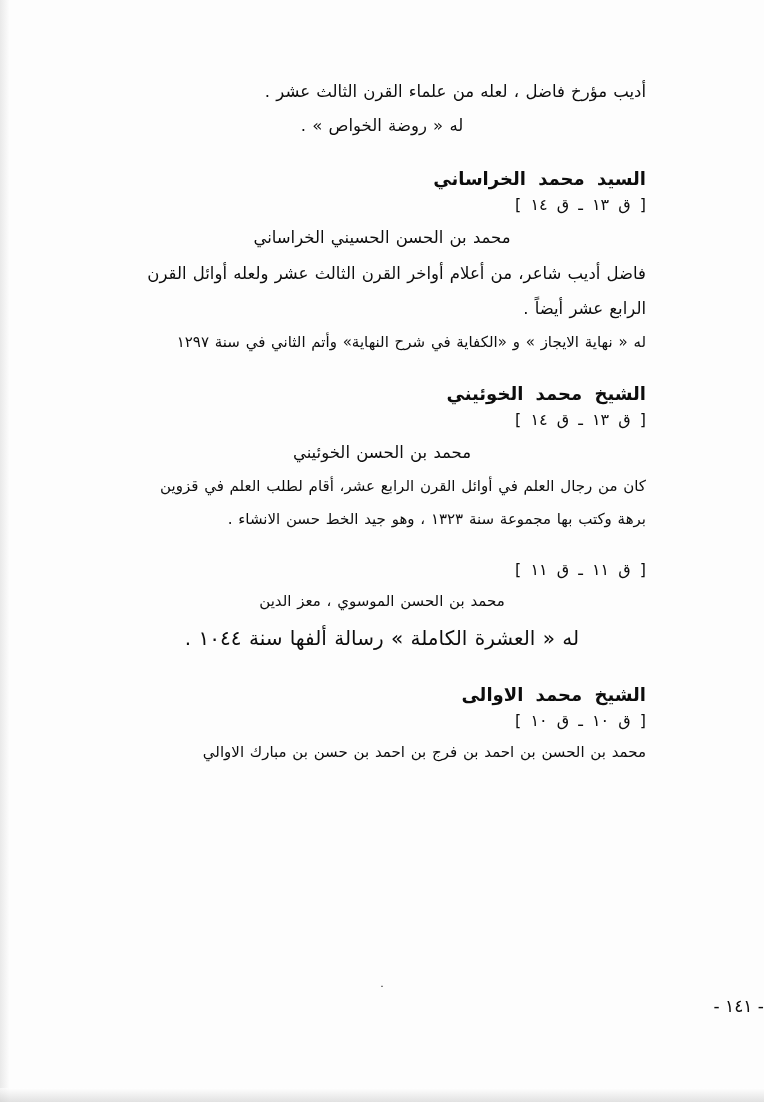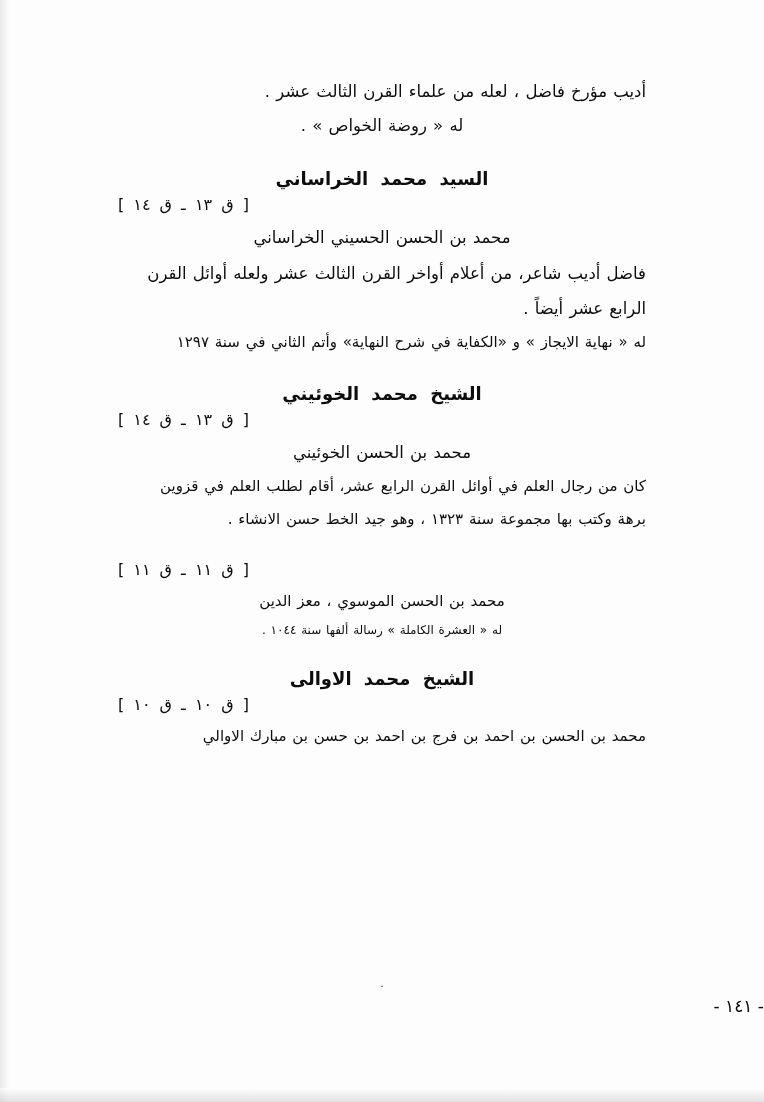--- a/index.html
+++ b/index.html
@@ -37,36 +37,36 @@
     letter-spacing: 0px;
     word-spacing: 1px;
   }
   .para.center {
     text-align: center;
   }
   .para.small {
     font-size: 15px;
   }
   .para.tiny {
-    font-size: 12px;
+    font-size: 20px;
     text-align: center;
   }
   .entry {
     margin-top: 26px;
   }
   .entry-title {
-    text-align: center;
+    text-align: right;
     font-size: 18px;
     font-weight: bold;
     letter-spacing: 1px;
     word-spacing: 6px;
     margin: 0 0 6px 0;
   }
   .entry-dates {
-    text-align: left;
+    text-align: right;
     font-size: 16px;
     margin: 0 0 8px 0;
     word-spacing: 4px;
     letter-spacing: 1px;
   }
   .entry-line {
     margin: 0 0 3px 0;
   }
   .block-top {
     margin-bottom: 4px;

